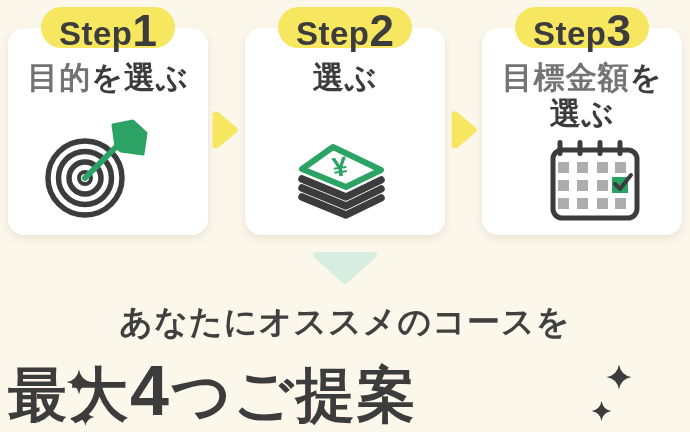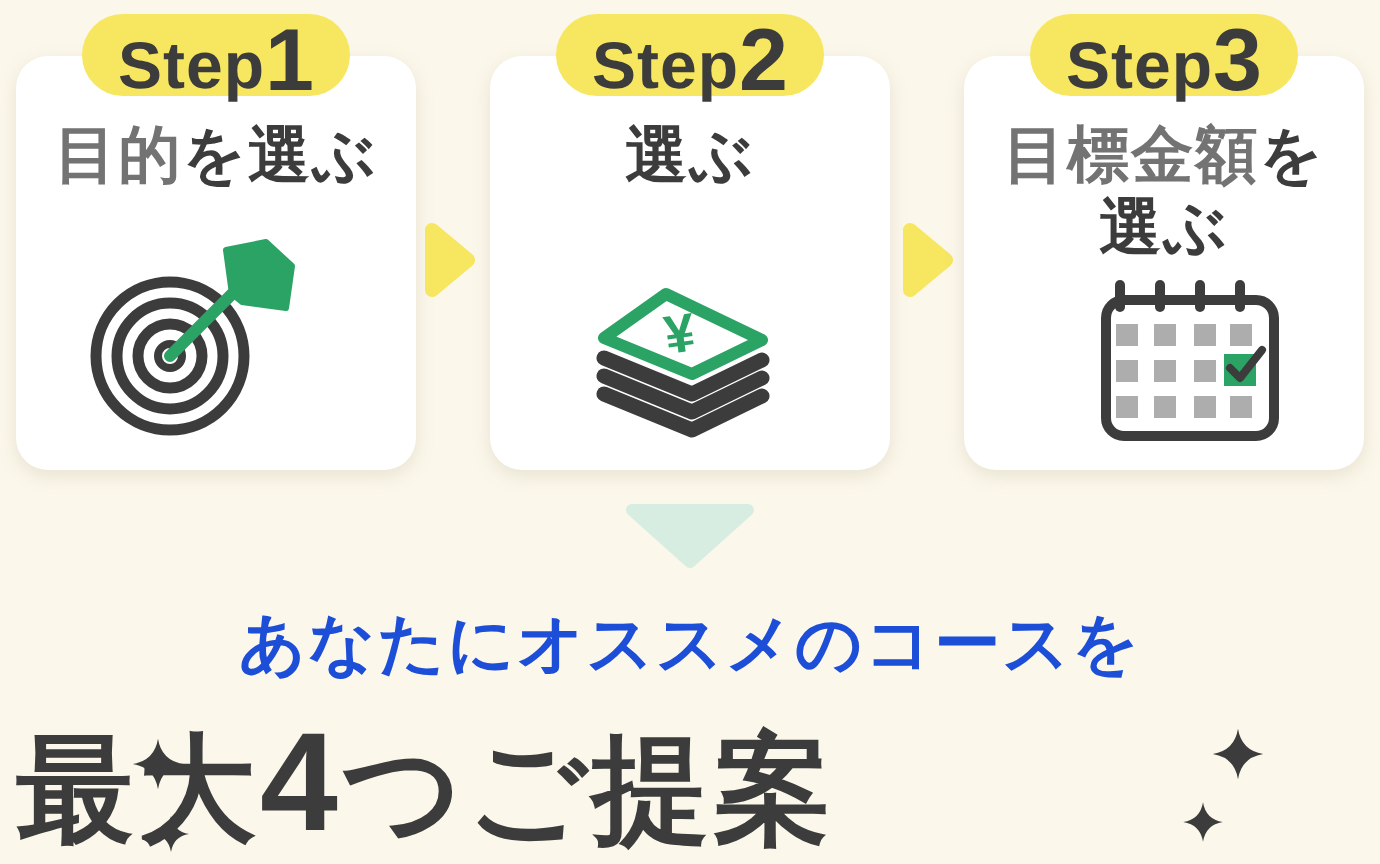--- a/index.html
+++ b/index.html
@@ -41,21 +41,21 @@
 
   
   .arrow{position:absolute;top:110px;width:28px;height:40px;}
   .arrow1{left:211px;} .arrow2{left:450px;}
   .tri-down{position:absolute;left:310px;top:250px;width:70px;height:36px;}
 
   
   .footer-lead{
     position:absolute;top:302px;left:0;width:100%;
     text-align:center;font-size:33px;font-weight:bold;
-    letter-spacing:1px;line-height:40px;color:#1d4ed8;
+    letter-spacing:1px;line-height:40px;color:#404040;
   }
   .footer-headline{
     position:absolute;top:356px;left:8px;width:100%;
     text-align:left;font-size:59px;font-weight:bold;
     letter-spacing:2px;line-height:70px;color:#3C3C3C;white-space:nowrap;
   }
   .footer-headline .big-num{font-size:70px;}
   .sparkle{position:absolute;}
 </style>
 </head>

